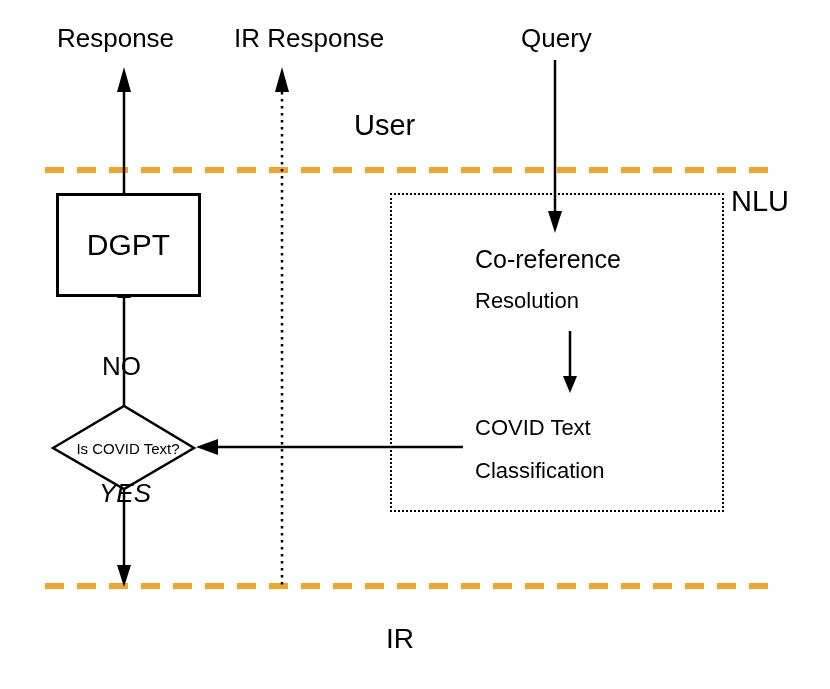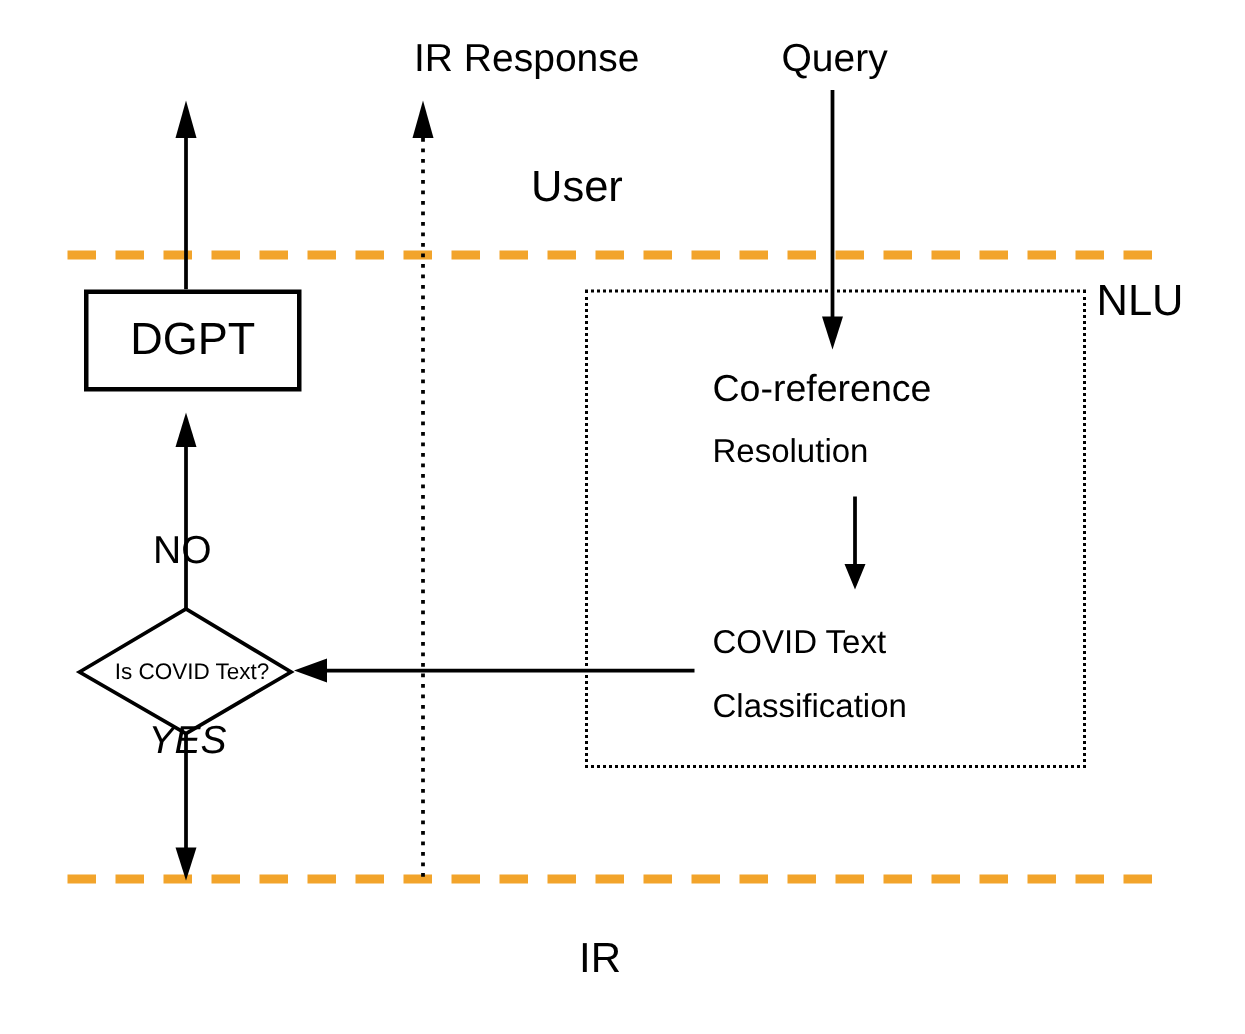--- a/index.html
+++ b/index.html
@@ -3,37 +3,37 @@
 <meta charset="utf-8">
 <style>
   html,body { margin:0; padding:0; background:#fff; }
   .canvas {
     position:relative; width:830px; height:689px; background:#ffffff;
     font-family:"Liberation Sans", sans-serif; color:#000; overflow:hidden;
   }
   svg.layer { position:absolute; left:0; top:0; width:830px; height:689px; }
   .label { position:absolute; line-height:1; white-space:nowrap; color:#000; }
   .lbl-response      { left:57px;  top:25px;  font-size:26px; }
-  .lbl-ir-response   { left:234px; top:25px;  font-size:26px;margin-left:42px; }
+  .lbl-ir-response   { left:234px; top:25px;  font-size:26px; }
   .lbl-query         { left:521px; top:25px;  font-size:26px; }
   .lbl-user          { left:354px; top:111px; font-size:29px; }
   .lbl-nlu           { left:731px; top:187px; font-size:29px; }
   .lbl-no            { left:102px; top:353px; font-size:26px; }
   .lbl-yes           { left:99px;  top:480px; font-size:26px;font-style:italic; }
   .lbl-ir            { left:386px; top:625px; font-size:28px; }
   .lbl-coref1        { left:475px; top:247px; font-size:25px; }
   .lbl-coref2        { left:475px; top:290px; font-size:22px; }
   .lbl-covid1        { left:475px; top:417px; font-size:22px; }
   .lbl-covid2        { left:475px; top:460px; font-size:22px; }
   .lbl-decision {
     left:128px; top:448px; font-size:15px;
     transform:translate(-50%,-50%);
   }
   .dgpt-box {
-    position:absolute; left:56px; top:193px; width:145px; height:68px;
+    position:absolute; left:56px; top:193px; width:145px; height:104px;
     border:3px solid #000; box-sizing:border-box; background:#fff;
     display:flex; align-items:center; justify-content:center; font-size:30px;
   }
   .nlu-box {
     position:absolute; left:390px; top:193px; width:334px; height:319px;
     border:2px dotted #000; box-sizing:border-box; background:transparent;
   }
 </style>
 </head>
 <body>
@@ -68,20 +68,21 @@
     <line x1="124" y1="489" x2="124" y2="567" stroke="#000" stroke-width="2.5"></line>
     <polygon points="124,587 117,565 131,565" fill="#000"></polygon>
   </svg>
 
   <div class="nlu-box"></div>
 
   <div class="dgpt-box">
     <span>DGPT</span>
   </div>
 
+  <div class="label lbl-response">Response</div>
   <div class="label lbl-ir-response">IR Response</div>
   <div class="label lbl-query">Query</div>
   <div class="label lbl-user">User</div>
   <div class="label lbl-nlu">NLU</div>
   <div class="label lbl-ir">IR</div>
   <div class="label lbl-no">NO</div>
   <div class="label lbl-yes">YES</div>
 
   <div class="label lbl-coref1">Co-reference</div>
   <div class="label lbl-coref2">Resolution</div>

